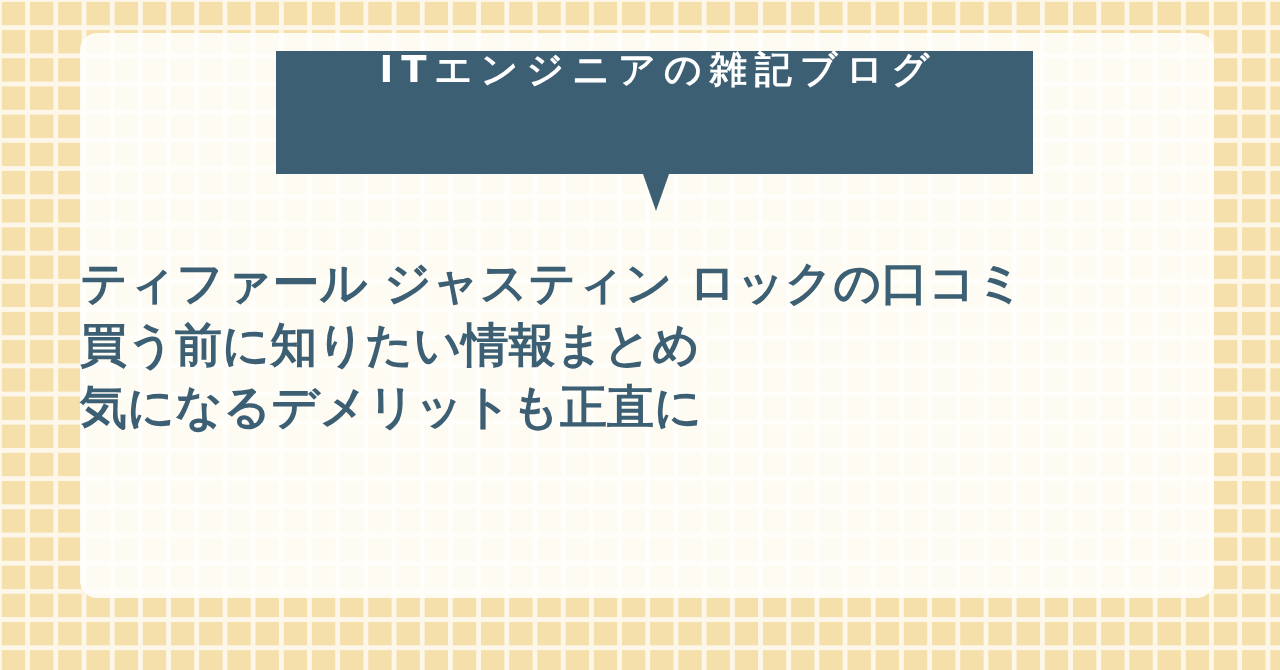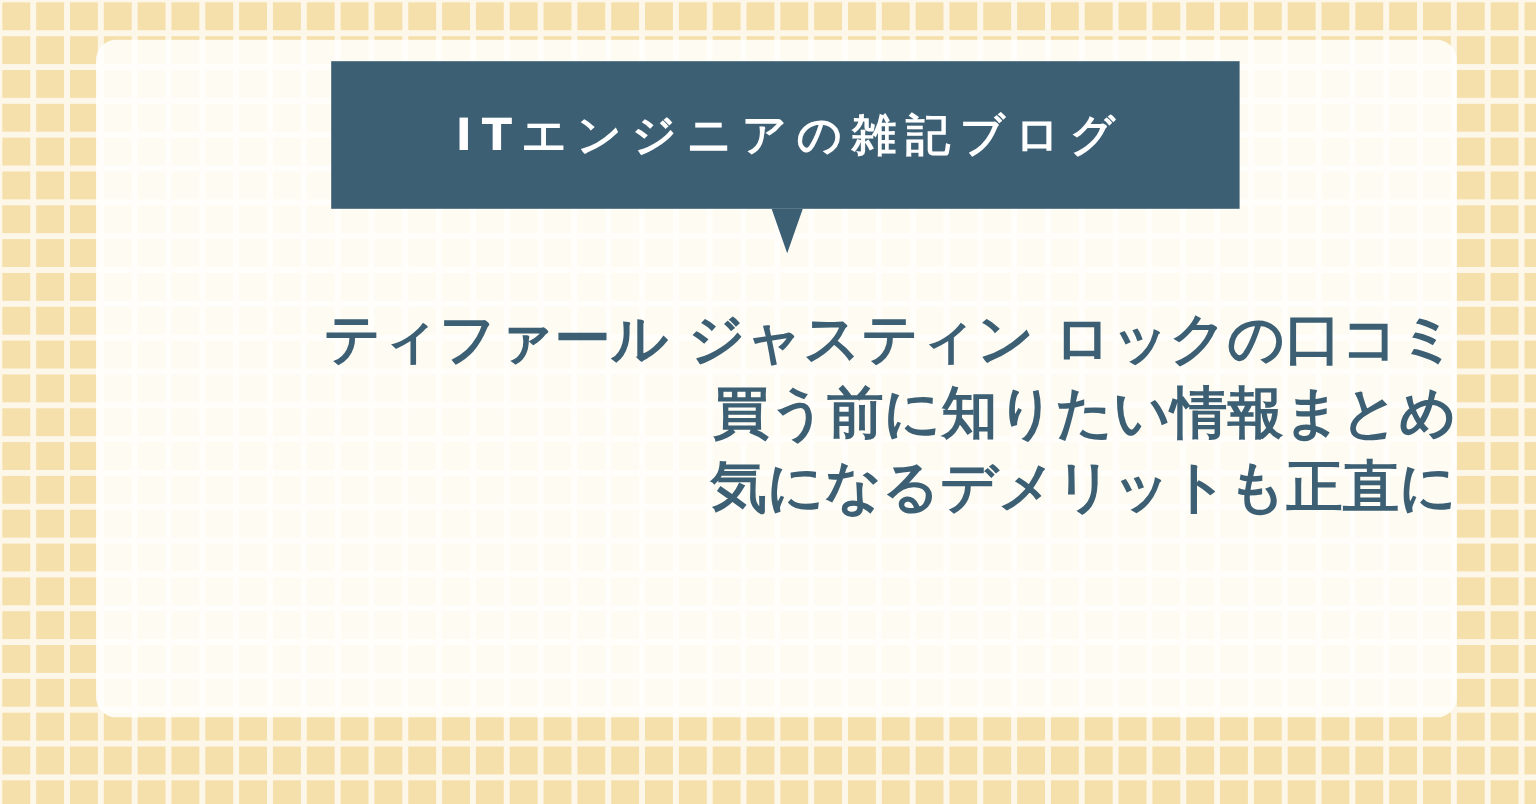--- a/index.html
+++ b/index.html
@@ -47,21 +47,20 @@
 
   
   #ribbon {
     position: absolute;
     left: 276px;
     top: 51px;
     width: 757px;
     height: 123px;
     background-color: #3c5f74;
     display: flex;
-    align-items: center;
     justify-content: center;
   }
   #ribbon-label {
     color: #ffffff;
     font-size: 37px;
     font-weight: 700;
     letter-spacing: 8px;
     text-indent: 8px;
     line-height: 1;
     white-space: nowrap;
@@ -77,21 +76,21 @@
     border-right: 13px solid transparent;
     border-top: 37px solid #3c5f74;
   }
 
   
   #title {
     position: absolute;
     left: 80px;
     top: 252px;
     width: 1134px;
-    text-align: right;
+    text-align: left;
     color: #3c5f74;
     font-size: 47px;
     font-weight: 700;
     line-height: 62px;
     letter-spacing: 0px;
   }
   #title .title-line {
     display: block;
     white-space: nowrap;
   }

